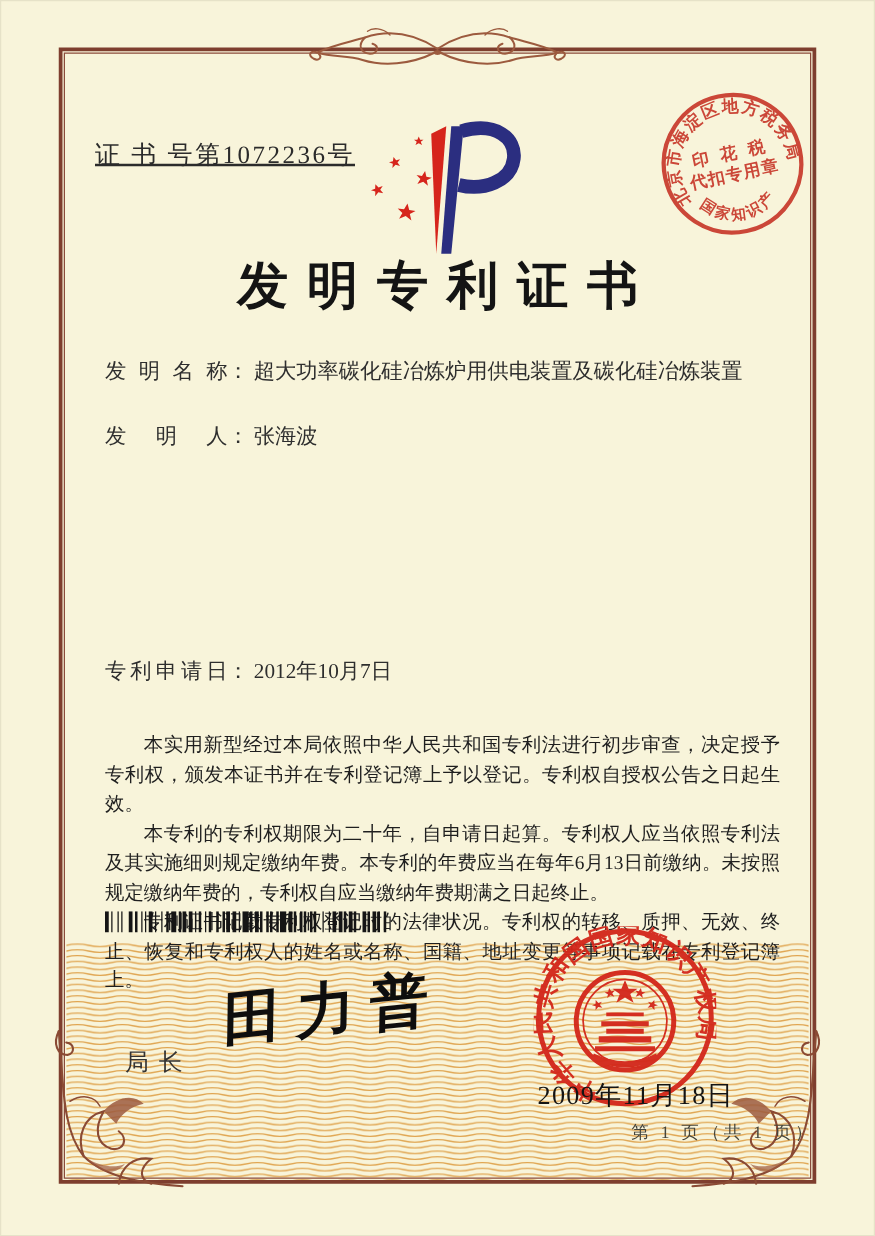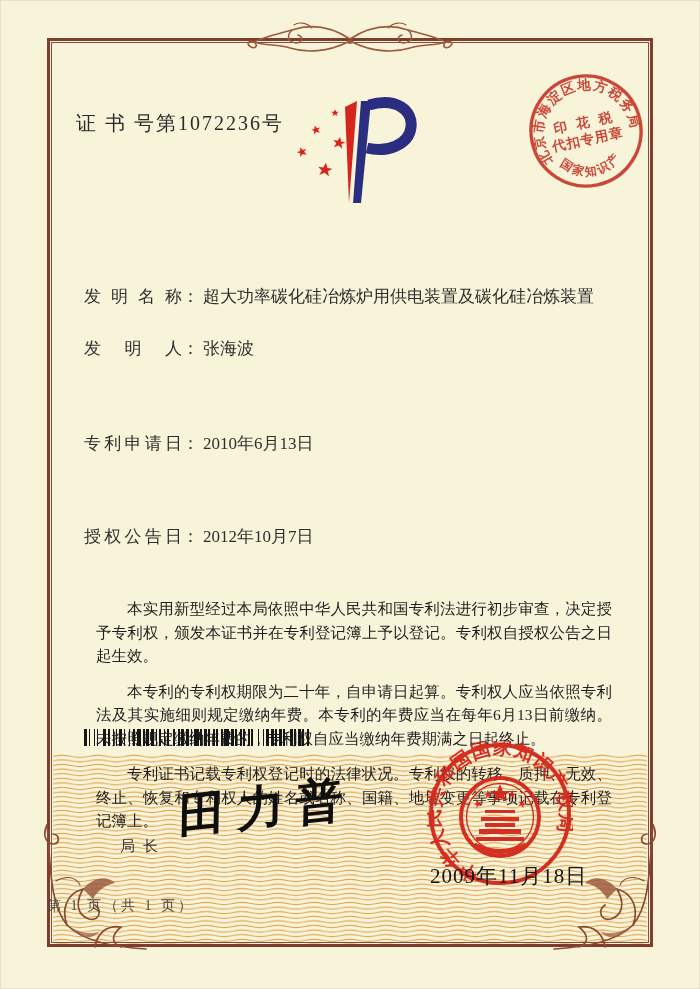--- a/index.html
+++ b/index.html
@@ -9,52 +9,52 @@
     font-family:"Liberation Serif","DejaVu Serif",serif;
     box-shadow:inset 0 0 0 1px #e6e2c8;
   }
   
   .frame{position:absolute;left:47px;top:38px;right:47px;bottom:42px;border:3px solid #7e3e2e;z-index:2;pointer-events:none;}
   .frame-inner{position:absolute;inset:1px;border:1px solid #8a4a3a;}
   
   .wave-band{position:absolute;left:53px;right:53px;top:754px;height:191px;z-index:1;}
   .wave-band svg{display:block;width:100%;height:100%;}
   
-  .cert-no{position:absolute;left:76px;top:110px;font-size:20px;letter-spacing:2px;color:#2b2b2b;z-index:3;}
+  .cert-no{position:absolute;left:76px;top:110px;font-size:20px;letter-spacing:2px;color:#2b2b2b;z-index:3;text-decoration:underline;}
   
   .logo{position:absolute;left:283px;top:95px;width:135px;height:112px;z-index:3;}
   
   .title{position:absolute;left:47px;right:47px;top:201px;text-align:center;
     font-size:41px;font-weight:700;letter-spacing:15px;text-indent:15px;color:#141414;z-index:3;}
   
   .field-row{position:absolute;left:84px;font-size:17px;color:#2e2e2e;z-index:3;white-space:nowrap;}
   .flabel{display:inline-block;width:98px;text-align:justify;text-align-last:justify;}
   .fcolon{display:inline-block;margin:0 4px 0 0;}
   .fr1{top:285px}.fr2{top:337px}.fr3{top:389px}.fr4{top:432px}.fr5{top:478px}.fr6{top:525px}
   
   .body-text{position:absolute;left:84px;width:540px;top:585px;font-size:15.5px;line-height:23.5px;color:#1f1f1f;z-index:3;text-align:justify;}
-  .body-text p{margin:12px;text-indent:2em;}
+  .body-text p{margin:0;text-indent:2em;}
   
   .barcode{position:absolute;left:84px;top:729px;width:338px;height:17px;z-index:3;overflow:hidden;white-space:nowrap;font-size:0;}
   .barcode i{display:inline-block;height:100%;}
   .barcode i.bar{background:#151515;}
   
   .orn{position:absolute;z-index:2;pointer-events:none;}
   .orn-top{left:240px;top:16px;width:220px;height:44px;}
   .orn-bl{left:40px;bottom:34px;width:112px;height:132px;}
   .orn-br{right:40px;bottom:34px;width:112px;height:132px;transform:scale(-1,1);}
   
-  .director{position:absolute;left:120px;top:837px;font-size:15px;letter-spacing:8px;color:#333;z-index:4;}
+  .director{position:absolute;left:100px;top:837px;font-size:19px;letter-spacing:8px;color:#333;z-index:4;}
   .signature{position:absolute;left:178px;top:776px;font-size:47px;font-weight:700;color:#0e0e0e;
     letter-spacing:12px;transform:rotate(-6deg) skewX(-7deg);z-index:4;white-space:nowrap;}
   
   .seal{position:absolute;left:427px;top:741px;width:146px;height:146px;z-index:4;opacity:.95;}
   .seal-date{position:absolute;left:430px;top:862px;font-size:21px;color:#141414;letter-spacing:1px;z-index:6;white-space:nowrap;}
   
-  .footer{position:absolute;left:47px;right:47px;top:897px;text-align:left;font-size:14px;
+  .footer{position:absolute;left:47px;right:47px;top:897px;text-align:right;font-size:14px;
     letter-spacing:3px;color:#45453c;z-index:5;}
   
   .tax-stamp{position:absolute;left:526px;top:71px;width:120px;height:120px;z-index:4;
     transform:rotate(-12deg);opacity:.92;}
 </style>
 </head>
 <body>
 
 <div class="page">
 
@@ -89,32 +89,30 @@
     <path d="M86 10 C114 2 130 16 128 32 C126 50 104 58 84 53" stroke="#2b2e80" stroke-width="11" fill="none"></path>
     <g fill="#d6251c">
       <use href="#star" transform="translate(52,18) scale(0.38)"></use>
       <use href="#star" transform="translate(33,35) scale(0.46) rotate(-15)"></use>
       <use href="#star" transform="translate(56,48) scale(0.62) rotate(10)"></use>
       <use href="#star" transform="translate(19,57) scale(0.5) rotate(-20)"></use>
       <use href="#star" transform="translate(42,75) scale(0.72) rotate(8)"></use>
     </g>
   </svg>
 
+  <div class="title">发明专利证书</div>
 
   <div class="field-row fr2">
     <span class="flabel">发明人</span><span class="fcolon">：</span><span>张海波</span>
   </div>
   <div class="field-row fr1">
     <span class="flabel">发明名称</span><span class="fcolon">：</span><span>超大功率碳化硅冶炼炉用供电装置及碳化硅冶炼装置</span>
   </div>
-  <div class="field-row fr4">
-    <span class="flabel">专利申请日</span><span class="fcolon">：</span><span>2010年6月13日</span>
-  </div>
   <div class="field-row fr6">
-    <span class="flabel">授权公告日</span><span class="fcolon">：</span><span>2012年10月7日</span>
+    <span class="flabel">专利申请日</span><span class="fcolon">：</span><span>2012年10月7日</span>
   </div>
 
   <div class="body-text">
     <p>本实用新型经过本局依照中华人民共和国专利法进行初步审查，决定授予专利权，颁发本证书并在专利登记簿上予以登记。专利权自授权公告之日起生效。</p>
     <p>本专利的专利权期限为二十年，自申请日起算。专利权人应当依照专利法及其实施细则规定缴纳年费。本专利的年费应当在每年6月13日前缴纳。未按照规定缴纳年费的，专利权自应当缴纳年费期满之日起终止。</p>
     <p>专利证书记载专利权登记时的法律状况。专利权的转移、质押、无效、终止、恢复和专利权人的姓名或名称、国籍、地址变更等事项记载在专利登记簿上。</p>
   </div>
 
   <div class="barcode"><i class="bar" style="width:3.2px"></i><i class="sp" style="width:1.6px"></i><i class="bar" style="width:1.6px"></i><i class="sp" style="width:3.2px"></i><i class="bar" style="width:1.6px"></i><i class="sp" style="width:1.6px"></i><i class="bar" style="width:1.6px"></i><i class="sp" style="width:4.800000000000001px"></i><i class="bar" style="width:3.2px"></i><i class="sp" style="width:1.6px"></i><i class="bar" style="width:1.6px"></i><i class="sp" style="width:3.2px"></i><i class="bar" style="width:1.6px"></i><i class="sp" style="width:1.6px"></i><i class="bar" style="width:1.6px"></i><i class="sp" style="width:1.6px"></i><i class="bar" style="width:3.2px"></i><i class="sp" style="width:1.6px"></i><i class="bar" style="width:1.6px"></i><i class="sp" style="width:3.2px"></i><i class="bar" style="width:1.6px"></i><i class="sp" style="width:3.2px"></i><i class="bar" style="width:1.6px"></i><i class="sp" style="width:1.6px"></i><i class="bar" style="width:4.800000000000001px"></i><i class="sp" style="width:1.6px"></i><i class="bar" style="width:1.6px"></i><i class="sp" style="width:1.6px"></i><i class="bar" style="width:3.2px"></i><i class="sp" style="width:1.6px"></i><i class="bar" style="width:3.2px"></i><i class="sp" style="width:1.6px"></i><i class="bar" style="width:1.6px"></i><i class="sp" style="width:1.6px"></i><i class="bar" style="width:1.6px"></i><i class="sp" style="width:3.2px"></i><i class="bar" style="width:1.6px"></i><i class="sp" style="width:1.6px"></i><i class="bar" style="width:1.6px"></i><i class="sp" style="width:4.800000000000001px"></i><i class="bar" style="width:1.6px"></i><i class="sp" style="width:3.2px"></i><i class="bar" style="width:1.6px"></i><i class="sp" style="width:1.6px"></i><i class="bar" style="width:3.2px"></i><i class="sp" style="width:1.6px"></i><i class="bar" style="width:3.2px"></i><i class="sp" style="width:1.6px"></i><i class="bar" style="width:1.6px"></i><i class="sp" style="width:1.6px"></i><i class="bar" style="width:4.800000000000001px"></i><i class="sp" style="width:1.6px"></i><i class="bar" style="width:1.6px"></i><i class="sp" style="width:1.6px"></i><i class="bar" style="width:3.2px"></i><i class="sp" style="width:1.6px"></i><i class="bar" style="width:1.6px"></i><i class="sp" style="width:3.2px"></i><i class="bar" style="width:1.6px"></i><i class="sp" style="width:1.6px"></i><i class="bar" style="width:1.6px"></i><i class="sp" style="width:3.2px"></i><i class="bar" style="width:1.6px"></i><i class="sp" style="width:1.6px"></i><i class="bar" style="width:4.800000000000001px"></i><i class="sp" style="width:1.6px"></i><i class="bar" style="width:3.2px"></i><i class="sp" style="width:1.6px"></i><i class="bar" style="width:1.6px"></i><i class="sp" style="width:3.2px"></i><i class="bar" style="width:1.6px"></i><i class="sp" style="width:1.6px"></i><i class="bar" style="width:1.6px"></i><i class="sp" style="width:3.2px"></i><i class="bar" style="width:1.6px"></i><i class="sp" style="width:1.6px"></i><i class="bar" style="width:1.6px"></i><i class="sp" style="width:4.800000000000001px"></i><i class="bar" style="width:1.6px"></i><i class="sp" style="width:3.2px"></i><i class="bar" style="width:1.6px"></i><i class="sp" style="width:1.6px"></i><i class="bar" style="width:3.2px"></i><i class="sp" style="width:1.6px"></i><i class="bar" style="width:3.2px"></i><i class="sp" style="width:1.6px"></i><i class="bar" style="width:1.6px"></i><i class="sp" style="width:1.6px"></i><i class="bar" style="width:3.2px"></i><i class="sp" style="width:1.6px"></i><i class="bar" style="width:1.6px"></i><i class="sp" style="width:4.800000000000001px"></i><i class="bar" style="width:3.2px"></i><i class="sp" style="width:1.6px"></i><i class="bar" style="width:1.6px"></i><i class="sp" style="width:1.6px"></i><i class="bar" style="width:3.2px"></i><i class="sp" style="width:1.6px"></i><i class="bar" style="width:1.6px"></i><i class="sp" style="width:3.2px"></i><i class="bar" style="width:1.6px"></i><i class="sp" style="width:3.2px"></i></div>
 

